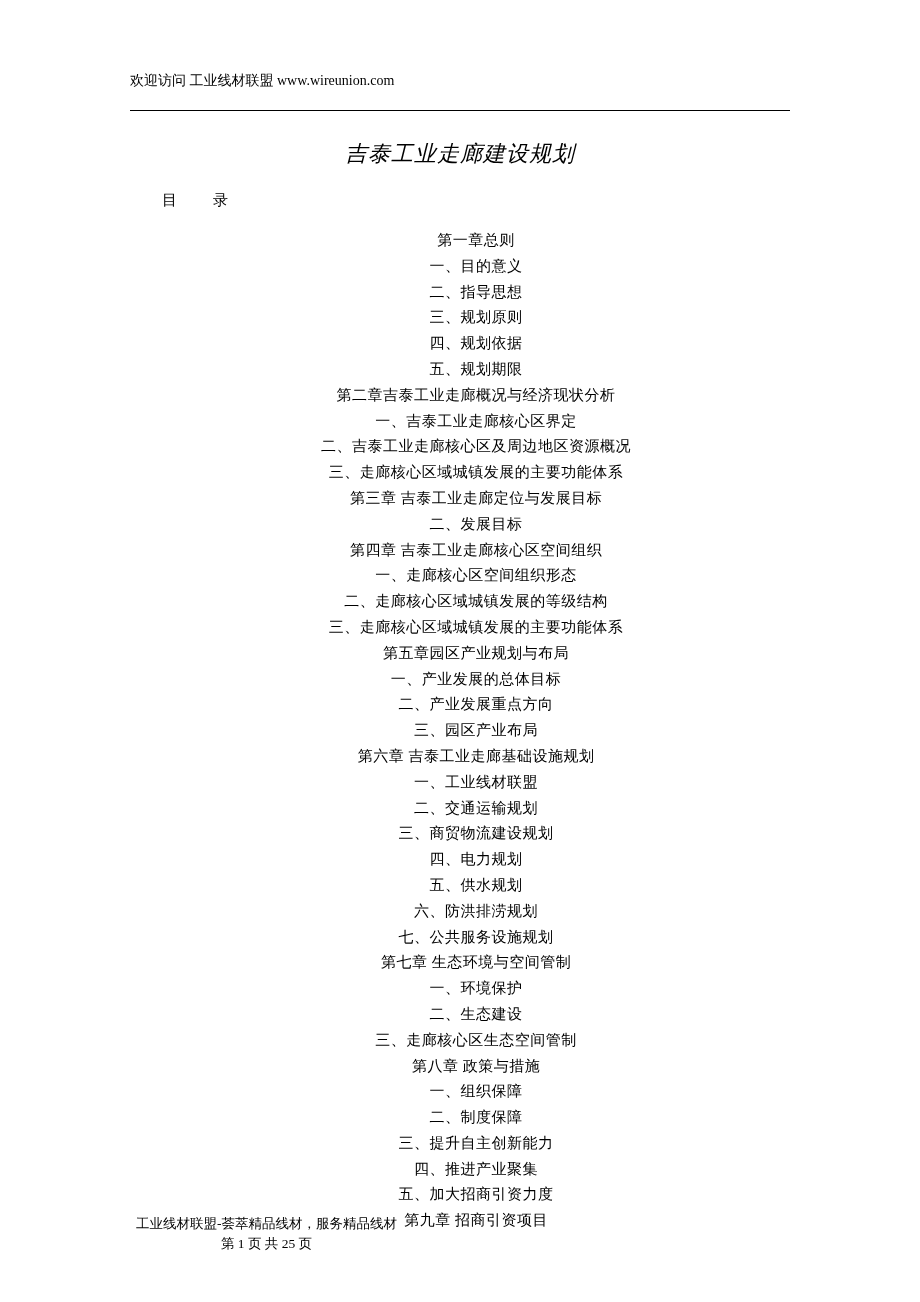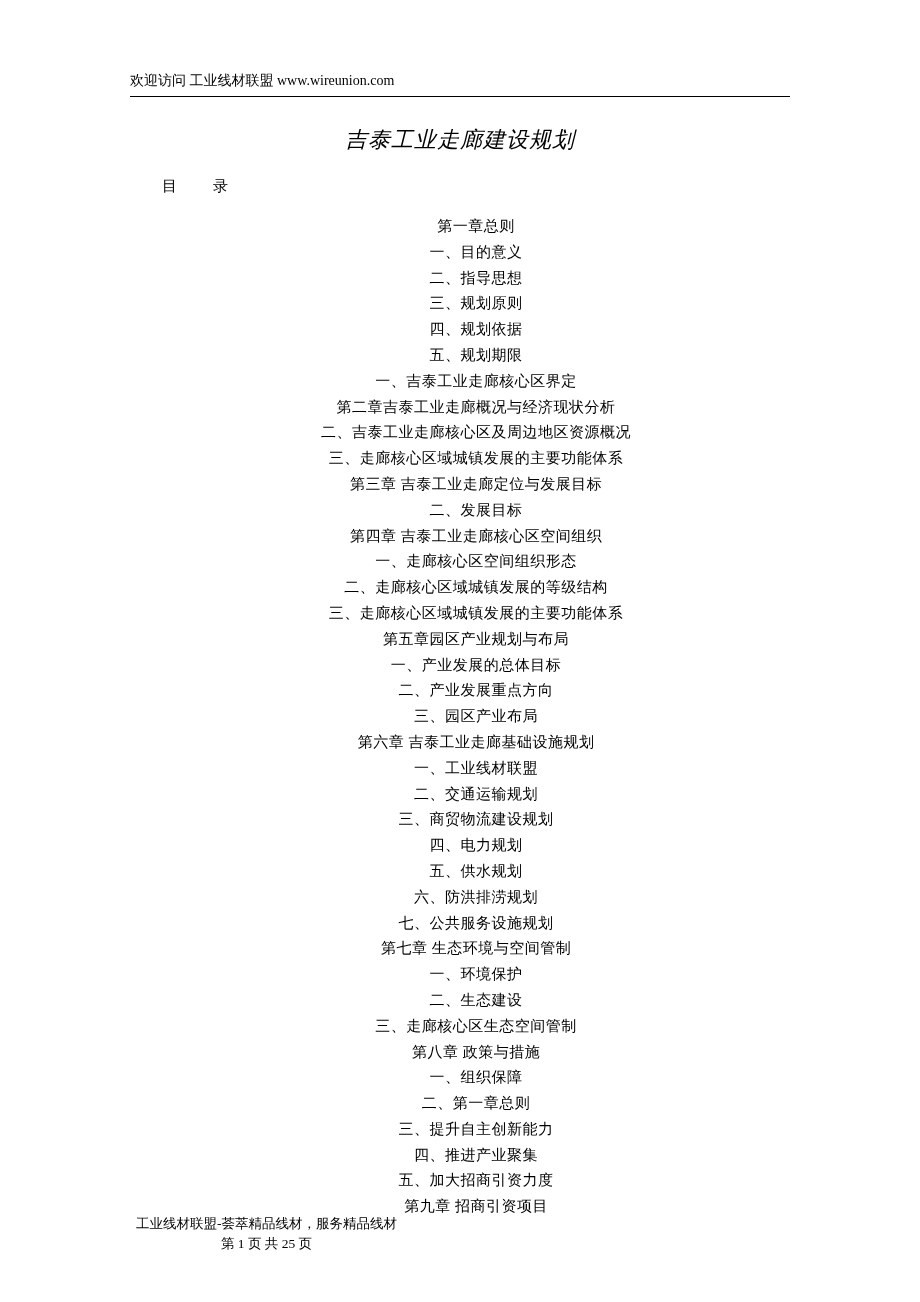--- a/index.html
+++ b/index.html
@@ -14,21 +14,21 @@
       font-family: "SimSun", "宋体", serif;
       color: #000000;
       position: relative;
     }
     .page-container {
       padding: 72px 130px 60px 130px;
     }
     .header-line {
       font-size: 14px;
       color: #000000;
-      padding-bottom: 6px;
+      padding-bottom: 20px;
       border-bottom: 1.5px solid #000000;
       margin-bottom: 28px;
     }
     .title {
       text-align: center;
       font-size: 22px;
       font-weight: normal;
       margin-bottom: 22px;
       letter-spacing: 1px;
       font-style: italic;
@@ -65,22 +65,22 @@
   <div class="title">吉泰工业走廊建设规划</div>
 
   <div class="content">
     <div class="toc-label">目　　录</div>
     <div class="toc-line">第一章总则</div>
     <div class="toc-line">一、目的意义</div>
     <div class="toc-line">二、指导思想</div>
     <div class="toc-line">三、规划原则</div>
     <div class="toc-line">四、规划依据</div>
     <div class="toc-line">五、规划期限</div>
+    <div class="toc-line">第二章吉泰工业走廊概况与经济现状分析</div>
     <div class="toc-line">一、吉泰工业走廊核心区界定</div>
-    <div class="toc-line">第二章吉泰工业走廊概况与经济现状分析</div>
     <div class="toc-line">二、吉泰工业走廊核心区及周边地区资源概况</div>
     <div class="toc-line">三、走廊核心区域城镇发展的主要功能体系</div>
     <div class="toc-line">第三章  吉泰工业走廊定位与发展目标</div>
     <div class="toc-line">二、发展目标</div>
     <div class="toc-line">第四章  吉泰工业走廊核心区空间组织</div>
     <div class="toc-line">一、走廊核心区空间组织形态</div>
     <div class="toc-line">二、走廊核心区域城镇发展的等级结构</div>
     <div class="toc-line">三、走廊核心区域城镇发展的主要功能体系</div>
     <div class="toc-line">第五章园区产业规划与布局</div>
     <div class="toc-line">一、产业发展的总体目标</div>
@@ -93,21 +93,21 @@
     <div class="toc-line">四、电力规划</div>
     <div class="toc-line">五、供水规划</div>
     <div class="toc-line">六、防洪排涝规划</div>
     <div class="toc-line">七、公共服务设施规划</div>
     <div class="toc-line">第七章  生态环境与空间管制</div>
     <div class="toc-line">一、环境保护</div>
     <div class="toc-line">二、生态建设</div>
     <div class="toc-line">三、走廊核心区生态空间管制</div>
     <div class="toc-line">第八章  政策与措施</div>
     <div class="toc-line">一、组织保障</div>
-    <div class="toc-line">二、第一章总则</div>
+    <div class="toc-line">二、制度保障</div>
     <div class="toc-line">三、提升自主创新能力</div>
     <div class="toc-line">四、推进产业聚集</div>
     <div class="toc-line">五、加大招商引资力度</div>
     <div class="toc-line">第九章  招商引资项目</div>
   </div>
 </div>
 
 <div class="footer">
   <div>工业线材联盟-荟萃精品线材，服务精品线材</div>
   <div>第  1  页  共  25  页</div>

